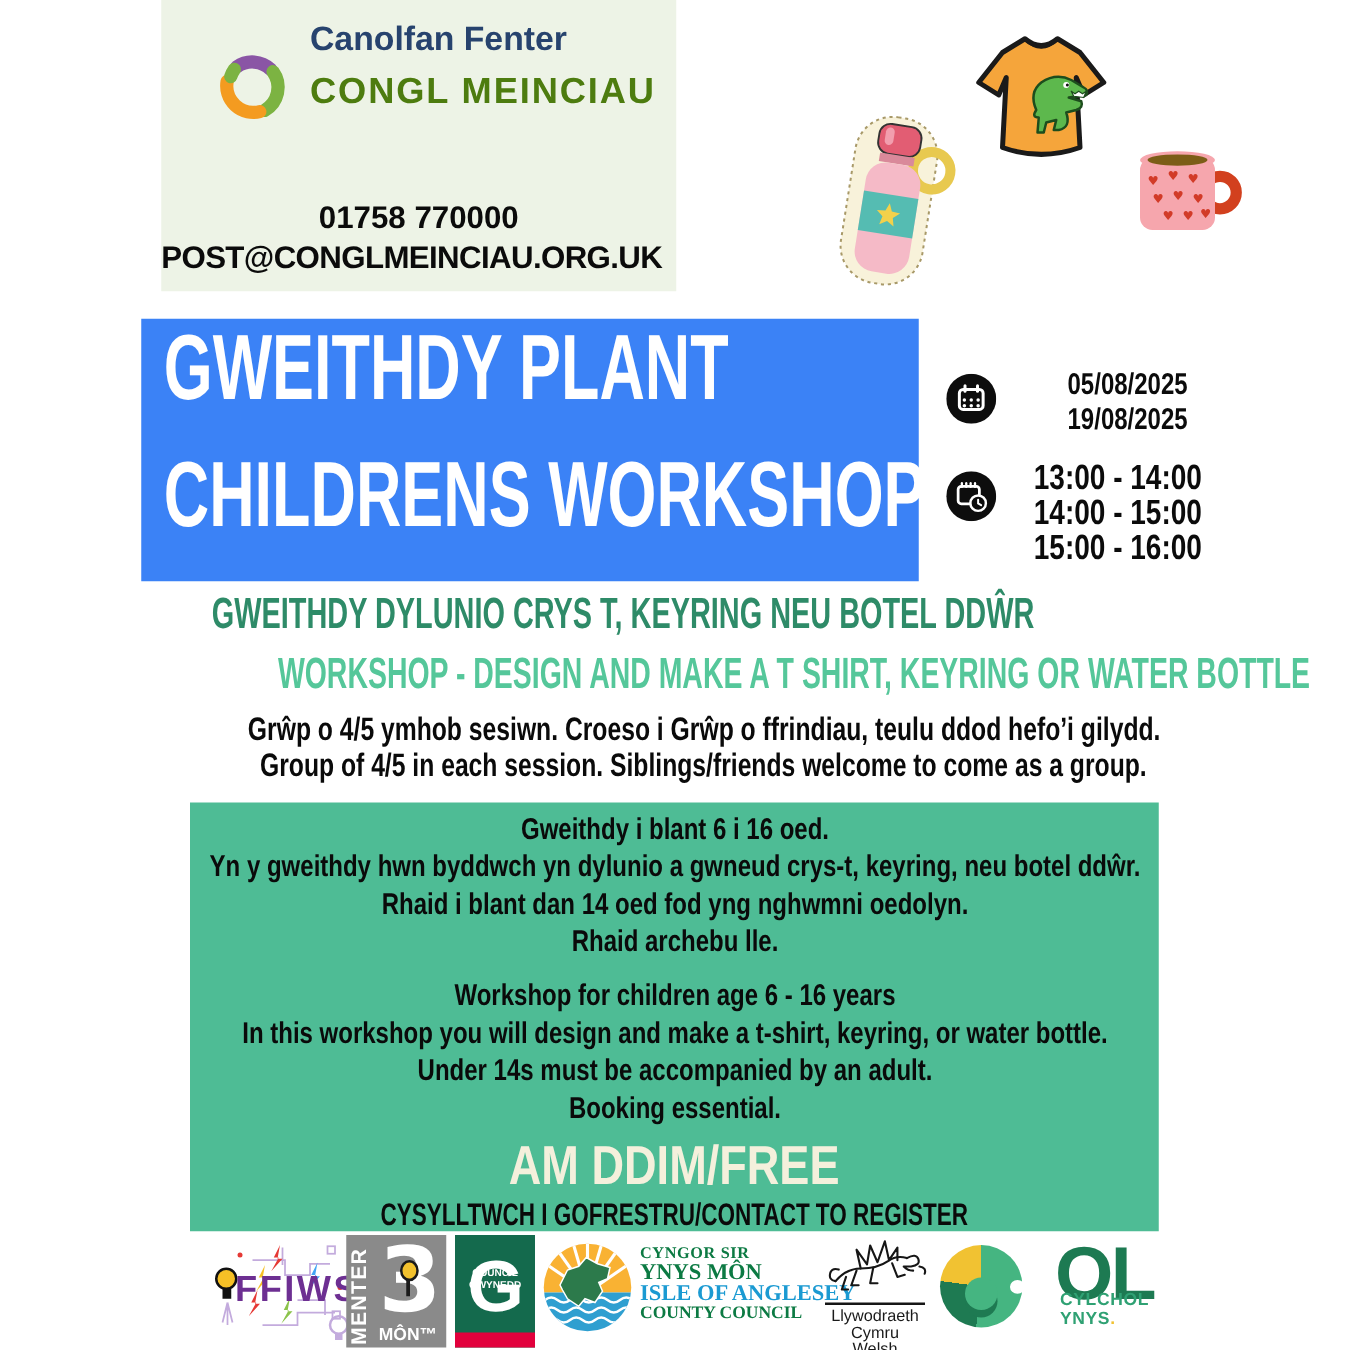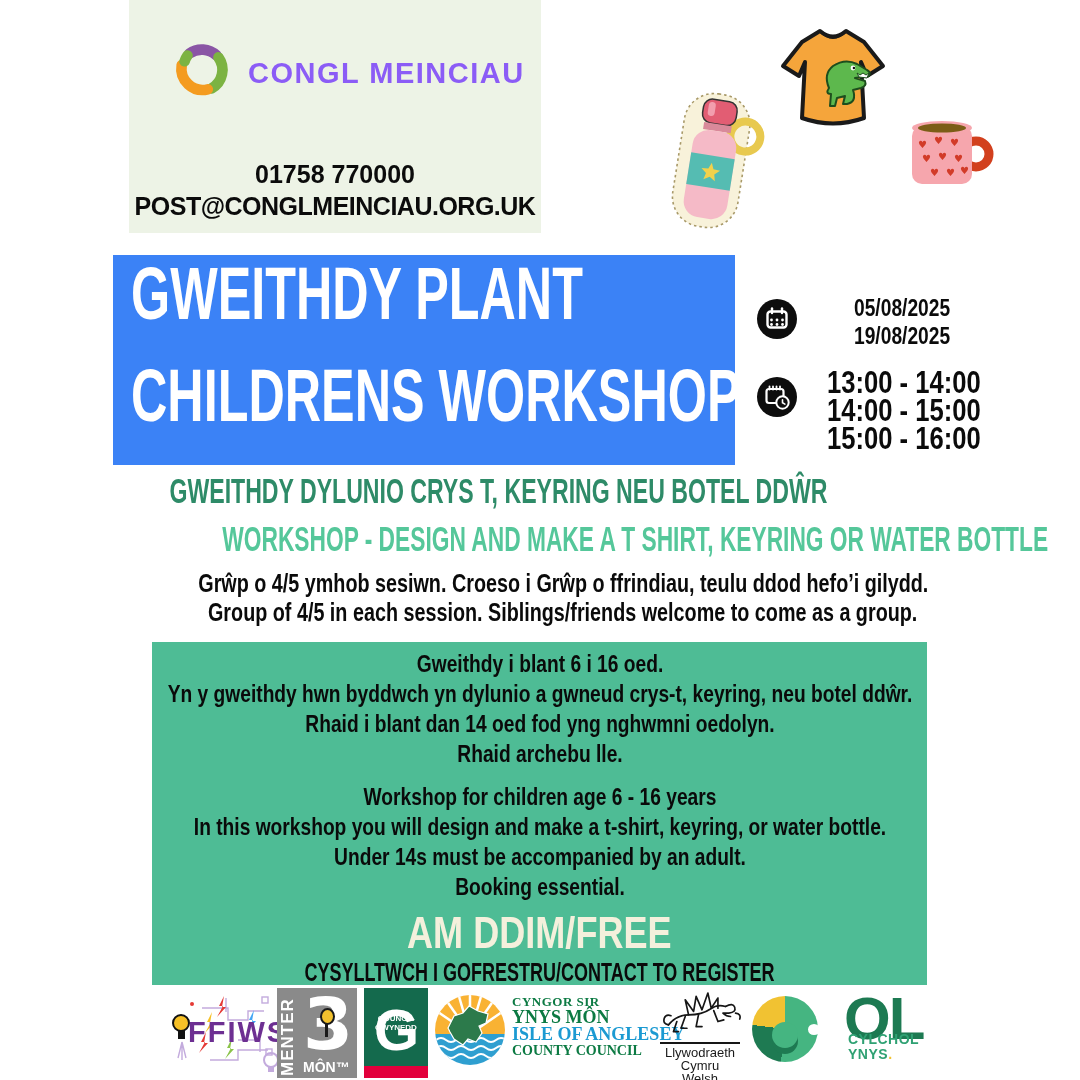--- a/index.html
+++ b/index.html
@@ -3,41 +3,41 @@
 <meta charset="utf-8">
 <style>
   html,body{margin:0;padding:0;overflow:hidden;background:#fff;}
   .poster{position:relative;width:1080px;height:1080px;background:#ffffff;font-family:"Liberation Sans",sans-serif;overflow:hidden;}
   .abs{position:absolute;}
 
   
   .panel{left:129px;top:0;width:412px;height:233px;background:#edf3e6;}
   .brand-logo{left:44px;top:40px;width:58px;height:58px;}
   .brand-l1{left:119px;top:16px;font-size:27px;font-weight:700;color:#27436e;}
-  .brand-l2{left:119px;top:57px;font-size:29px;font-weight:700;letter-spacing:1.5px;color:#8b5cf6;}
+  .brand-l2{left:119px;top:57px;font-size:29px;font-weight:700;letter-spacing:1.5px;color:#4d7c0f;}
   .brand-l3{left:119px;top:102px;font-size:27px;font-weight:700;color:#27436e;}
   .phone{left:0;top:160px;width:412px;text-align:center;font-size:25px;font-weight:700;color:#0b0b0b;}
-  .email{left:0;top:192px;width:412px;text-align:center;font-size:25px;font-weight:700;color:#0b0b0b;letter-spacing:-0.5px;}
+  .email{left:0;top:192px;width:412px;text-align:left;font-size:25px;font-weight:700;color:#0b0b0b;letter-spacing:-0.5px;}
 
   
   .bottle{left:662px;top:90px;}
   .tshirt{left:768px;top:26px;}
   .mug{left:910px;top:118px;}
 
   
   .banner{left:113px;top:255px;width:622px;height:210px;background:#3b82f6;}
   .banner-line{position:absolute;left:18px;white-space:nowrap;font-size:74px;line-height:74px;font-weight:700;color:#ffffff;transform:scaleX(.68);transform-origin:left center;}
   .banner-line.l1{top:2px;}
   .banner-line.l2{top:104px;}
 
   
   .cal-icon{left:757px;top:299px;width:40px;height:40px;}
   .clk-icon{left:757px;top:377px;width:40px;height:40px;}
   .dates{left:812px;top:294px;width:150px;text-align:right;font-size:24px;line-height:28px;font-weight:700;color:#0b0b0b;}
-  .times{left:827px;top:368px;font-size:32px;line-height:28px;font-weight:700;color:#0b0b0b;}
+  .times{left:827px;top:368px;font-size:28px;line-height:28px;font-weight:700;color:#0b0b0b;}
   .dates span,.times span{display:inline-block;white-space:nowrap;transform:scaleX(.8);}
   .times span{transform-origin:left center;}
 
   
   .sub{left:0;width:1080px;font-weight:700;font-size:35px;}
   .sub-cy{top:471px;color:#2e8b68;}
   .sub-en{top:519px;color:#55c79a;}
   .sub span{display:inline-block;white-space:nowrap;transform:scaleX(.66);}
   .sub-en span{transform:scaleX(.65);}
 
@@ -91,20 +91,21 @@
 
   <div class="abs panel">
     <svg class="abs brand-logo" viewBox="0 0 60 60">
       <g fill="none" stroke-linecap="round" stroke-width="11">
         <path d="M17 14 A22 22 0 0 1 45 16" stroke="#8a55a5"></path>
         <path d="M47 18 A22 22 0 0 1 40 50" stroke="#7cb342"></path>
         <path d="M36 51 A22 22 0 0 1 9 26" stroke="#f49b20"></path>
         <path d="M12 22 A22 22 0 0 1 15 16" stroke="#7cb342"></path>
       </g>
     </svg>
+    <div class="abs brand-l1">Canolfan Fenter</div>
     <div class="abs brand-l2">CONGL MEINCIAU</div>
     <div class="abs phone">01758 770000</div>
     <div class="abs email">POST@CONGLMEINCIAU.ORG.UK</div>
   </div>
 
   <svg class="abs bottle" width="105" height="145" viewBox="0 0 105 145">
     <g transform="rotate(9 52 72)">
       <rect x="16" y="4" width="66" height="134" rx="30" fill="#f8f2da" stroke="#a89968" stroke-width="1.6" stroke-dasharray="2.5 3"></rect>
       <circle cx="79" cy="42" r="15" fill="none" stroke="#e8c94f" stroke-width="8"></circle>
       <rect x="33" y="10" width="34" height="24" rx="9" fill="#e25d73" stroke="#333" stroke-width="1.5"></rect>

